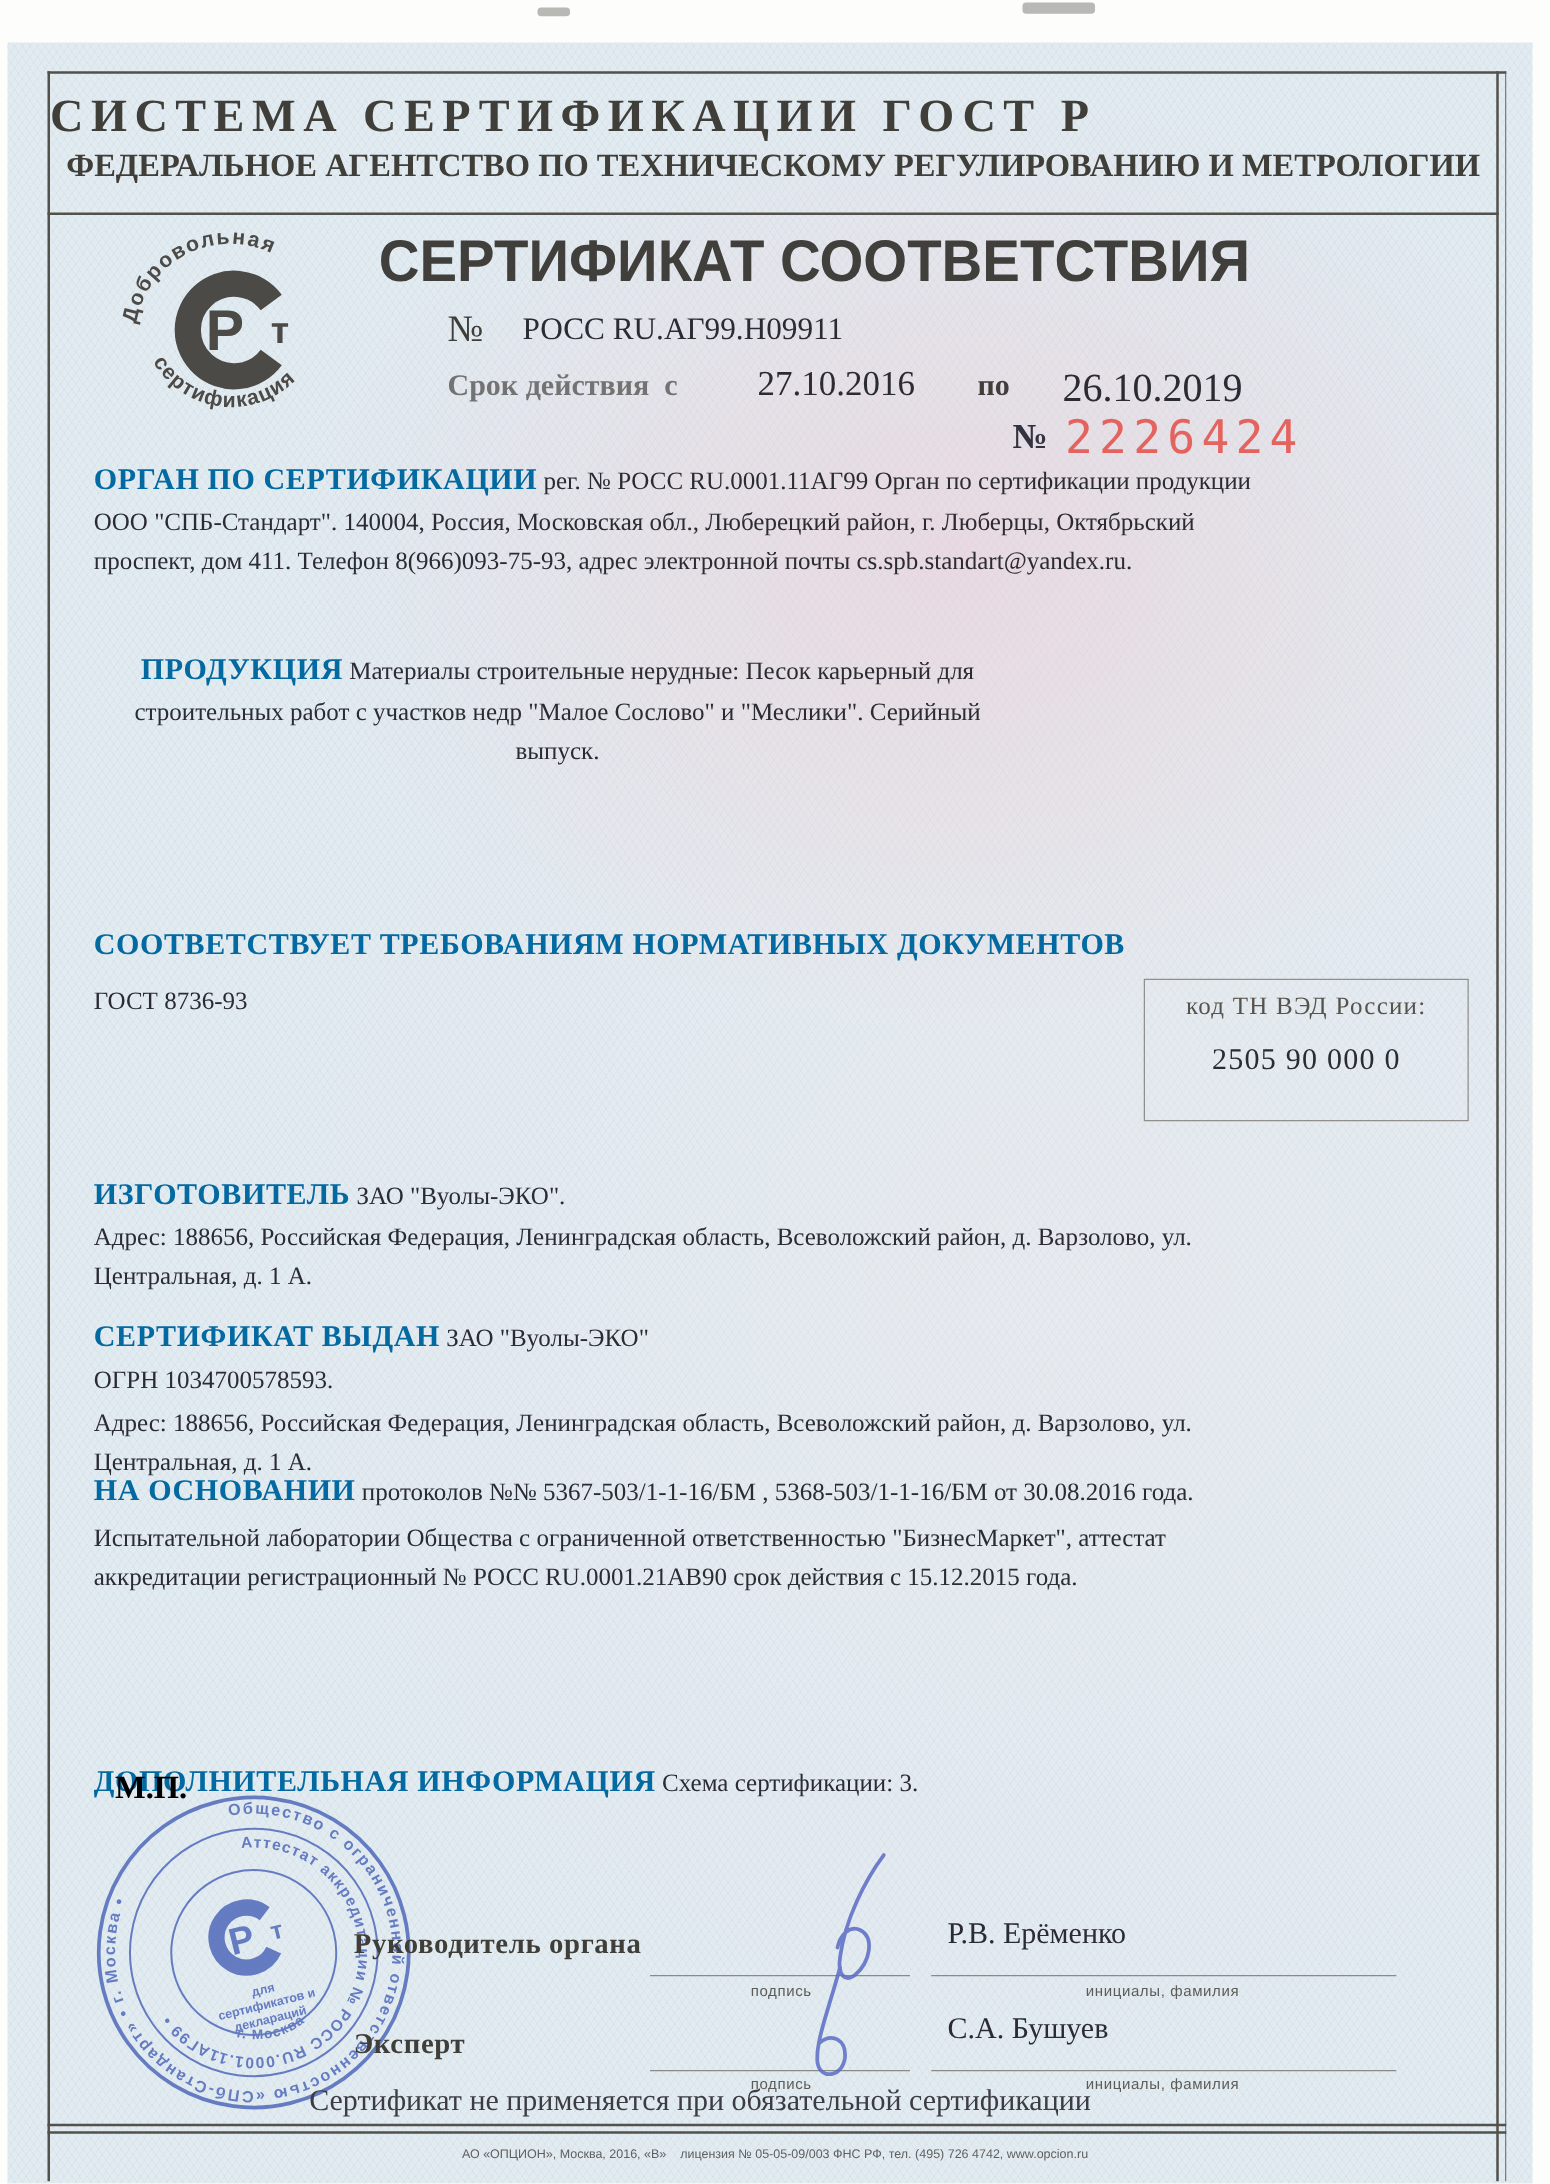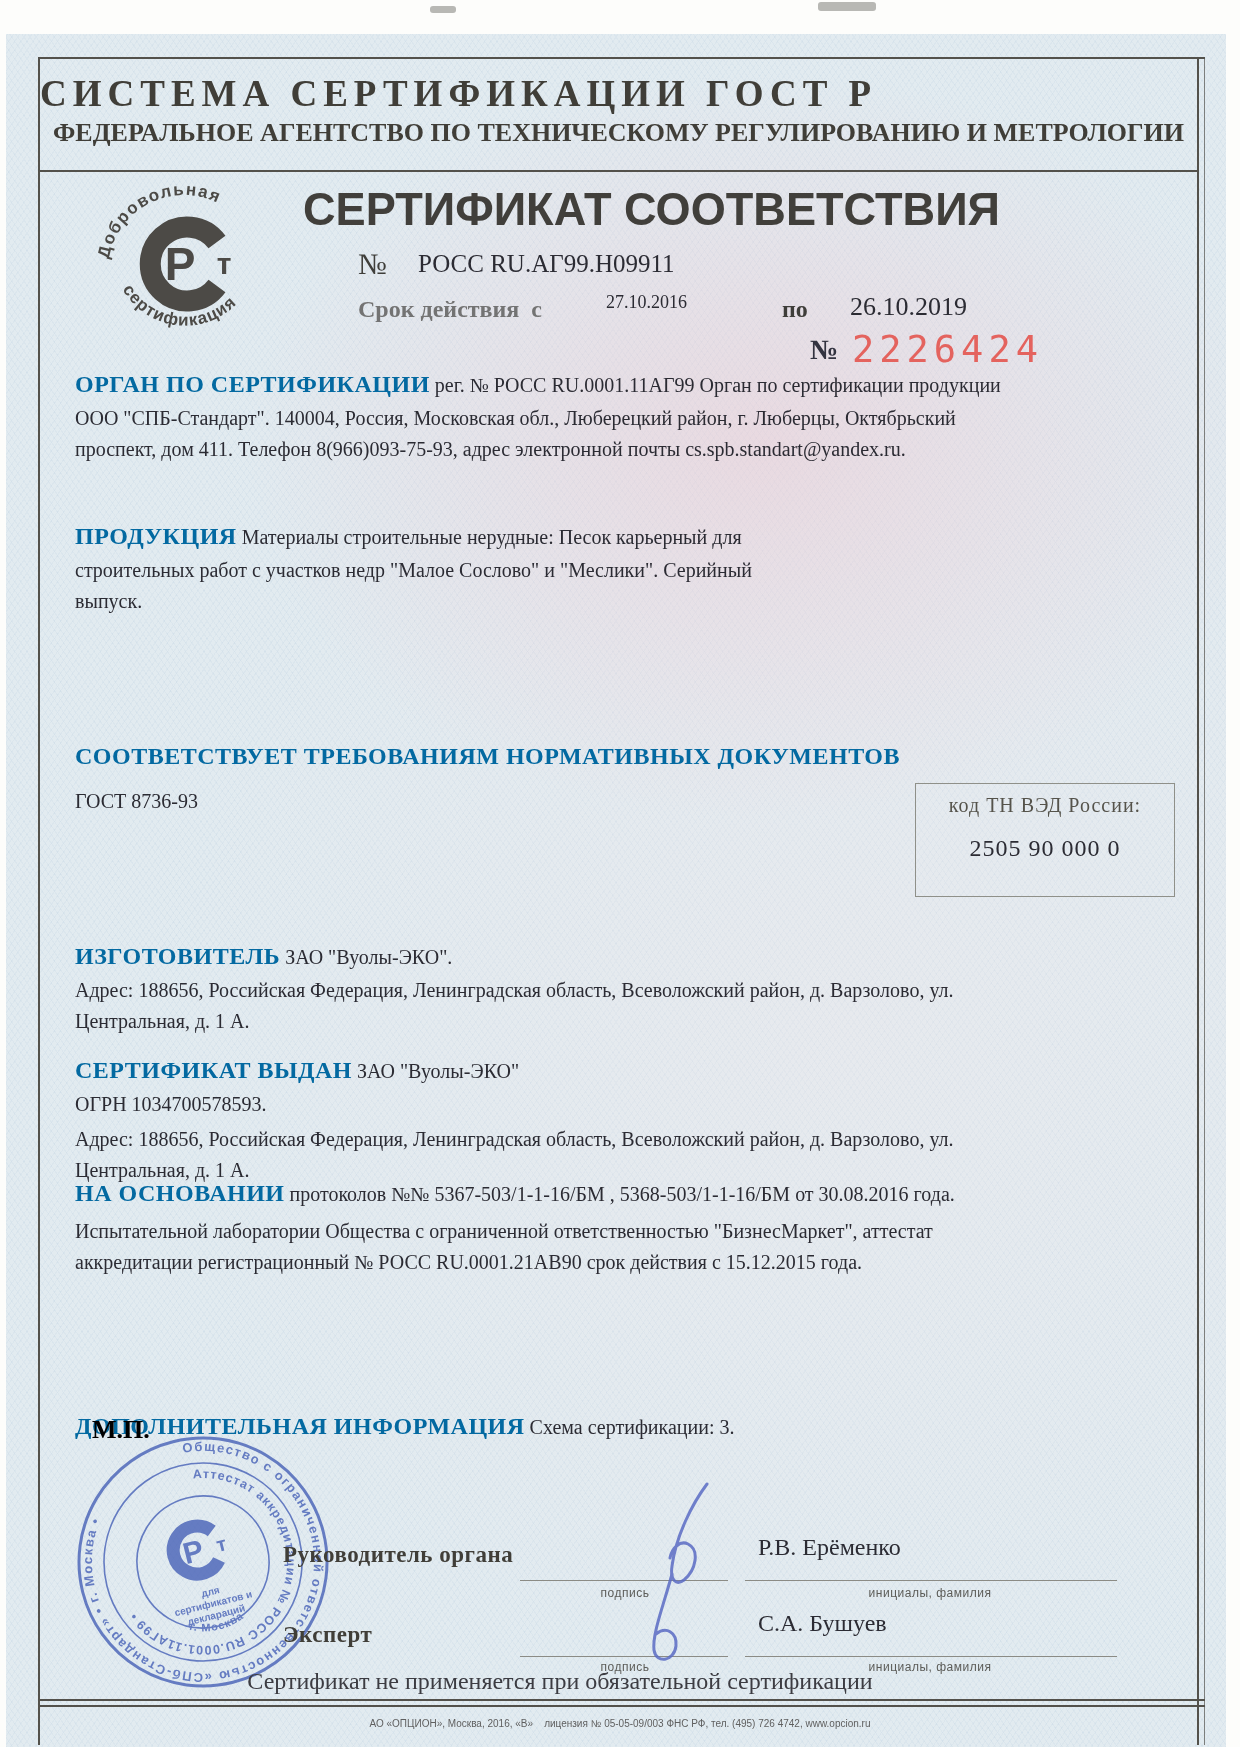--- a/index.html
+++ b/index.html
@@ -60,34 +60,34 @@
     <text x="84" y="104" text-anchor="middle" font-family="Liberation Sans, sans-serif" font-size="46" font-weight="bold" fill="#4c4a46">Р</text>
     <text x="128" y="98" text-anchor="middle" font-family="Liberation Sans, sans-serif" font-size="30" font-weight="bold" fill="#4c4a46">т</text>
   </svg>
 
   <div class="abs" style="left:303px; top:181px; font-family:'Liberation Sans',sans-serif; font-weight:bold; font-size:47px; color:#413f3b; transform:scaleX(0.96); transform-origin:left;">СЕРТИФИКАТ СООТВЕТСТВИЯ</div>
 
   <div class="abs" style="left:358px; top:247px; font-size:30px; color:#3f3e3a;">№</div>
   <div class="abs" style="left:418px; top:250px; font-size:25px; color:#2b2b33;">РОСС RU.АГ99.Н09911</div>
 
   <div class="abs" style="left:358px; top:296px; font-weight:bold; font-size:24px; color:#737373; white-space:pre;">Срок действия  с</div>
-  <div class="abs" style="left:606px; top:292px; font-size:18px; color:#2b2b33;">27.10.2016</div>
+  <div class="abs" style="left:606px; top:292px; font-size:28px; color:#2b2b33;">27.10.2016</div>
   <div class="abs" style="left:782px; top:296px; font-weight:bold; font-size:24px; color:#3f3e3a;">по</div>
-  <div class="abs" style="left:850px; top:292px; font-size:26px; color:#2b2b33;">26.10.2019</div>
+  <div class="abs" style="left:850px; top:292px; font-size:32px; color:#2b2b33;">26.10.2019</div>
 
   <div class="abs" style="left:810px; top:334px; font-weight:bold; font-size:28px; color:#333340;">№</div>
   <div class="abs" style="left:852px; top:328px; font-family:'DejaVu Sans Mono',monospace; font-size:37px; letter-spacing:5px; color:#e4635e;">2226424</div>
 
   <div class="abs bodytxt" style="left:75px; top:366px; width:938px;">
     <span class="lbl">ОРГАН ПО СЕРТИФИКАЦИИ</span>
     <span>рег. № РОСС RU.0001.11АГ99 Орган по сертификации продукции</span>
     <span>ООО "СПБ-Стандарт". 140004, Россия, Московская обл., Люберецкий район, г. Люберцы, Октябрьский проспект, дом 411. Телефон 8(966)093-75-93, адрес электронной почты cs.spb.standart@yandex.ru.</span>
   </div>
 
-  <div class="abs bodytxt" style="left:75px; top:518px; width:742px;">
+  <div class="abs bodytxt" style="left:75px; top:518px; width:742px;text-align:center;">
     <span class="lbl">ПРОДУКЦИЯ</span>
     <span>Материалы строительные нерудные: Песок карьерный для строительных работ с участков недр "Малое Сослово" и "Меслики". Серийный выпуск.</span>
   </div>
 
 
   <div class="abs" style="left:75px; top:743px; width:900px;">
     <div class="lbl">СООТВЕТСТВУЕТ ТРЕБОВАНИЯМ НОРМАТИВНЫХ ДОКУМЕНТОВ</div>
     <div class="bodytxt" style="margin-top:16px;">ГОСТ 8736-93</div>
   </div>
 

